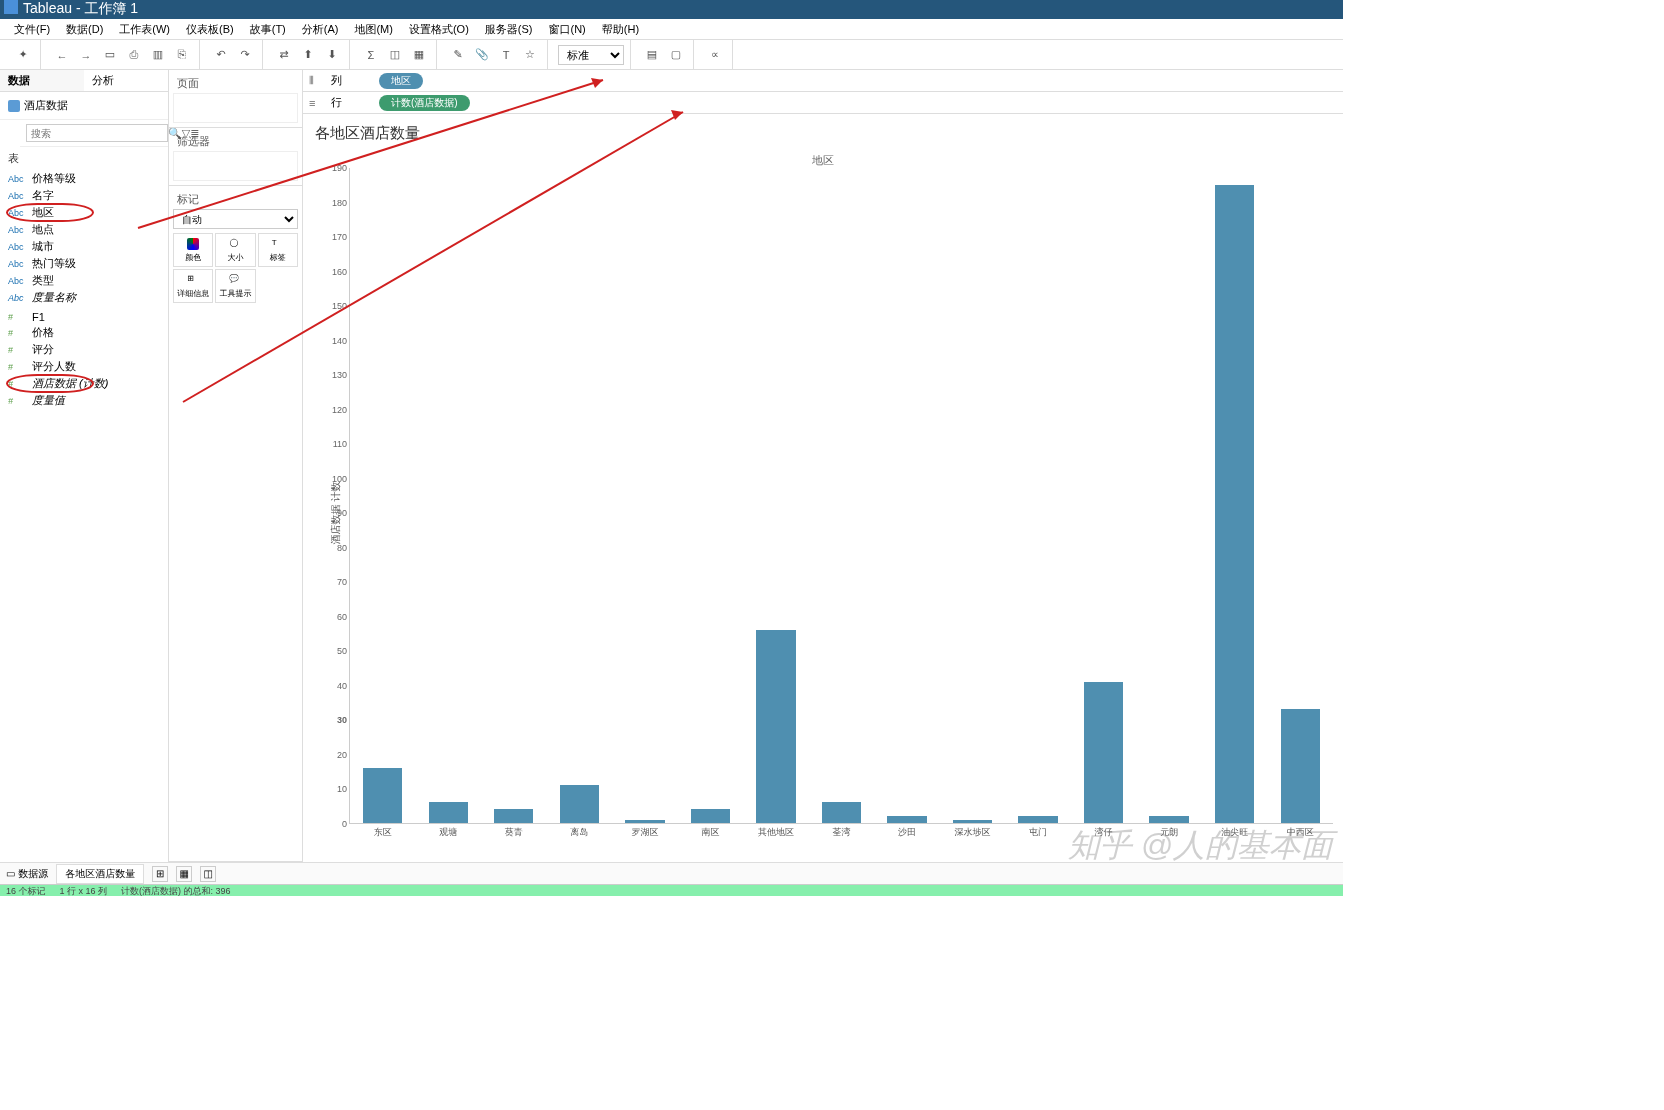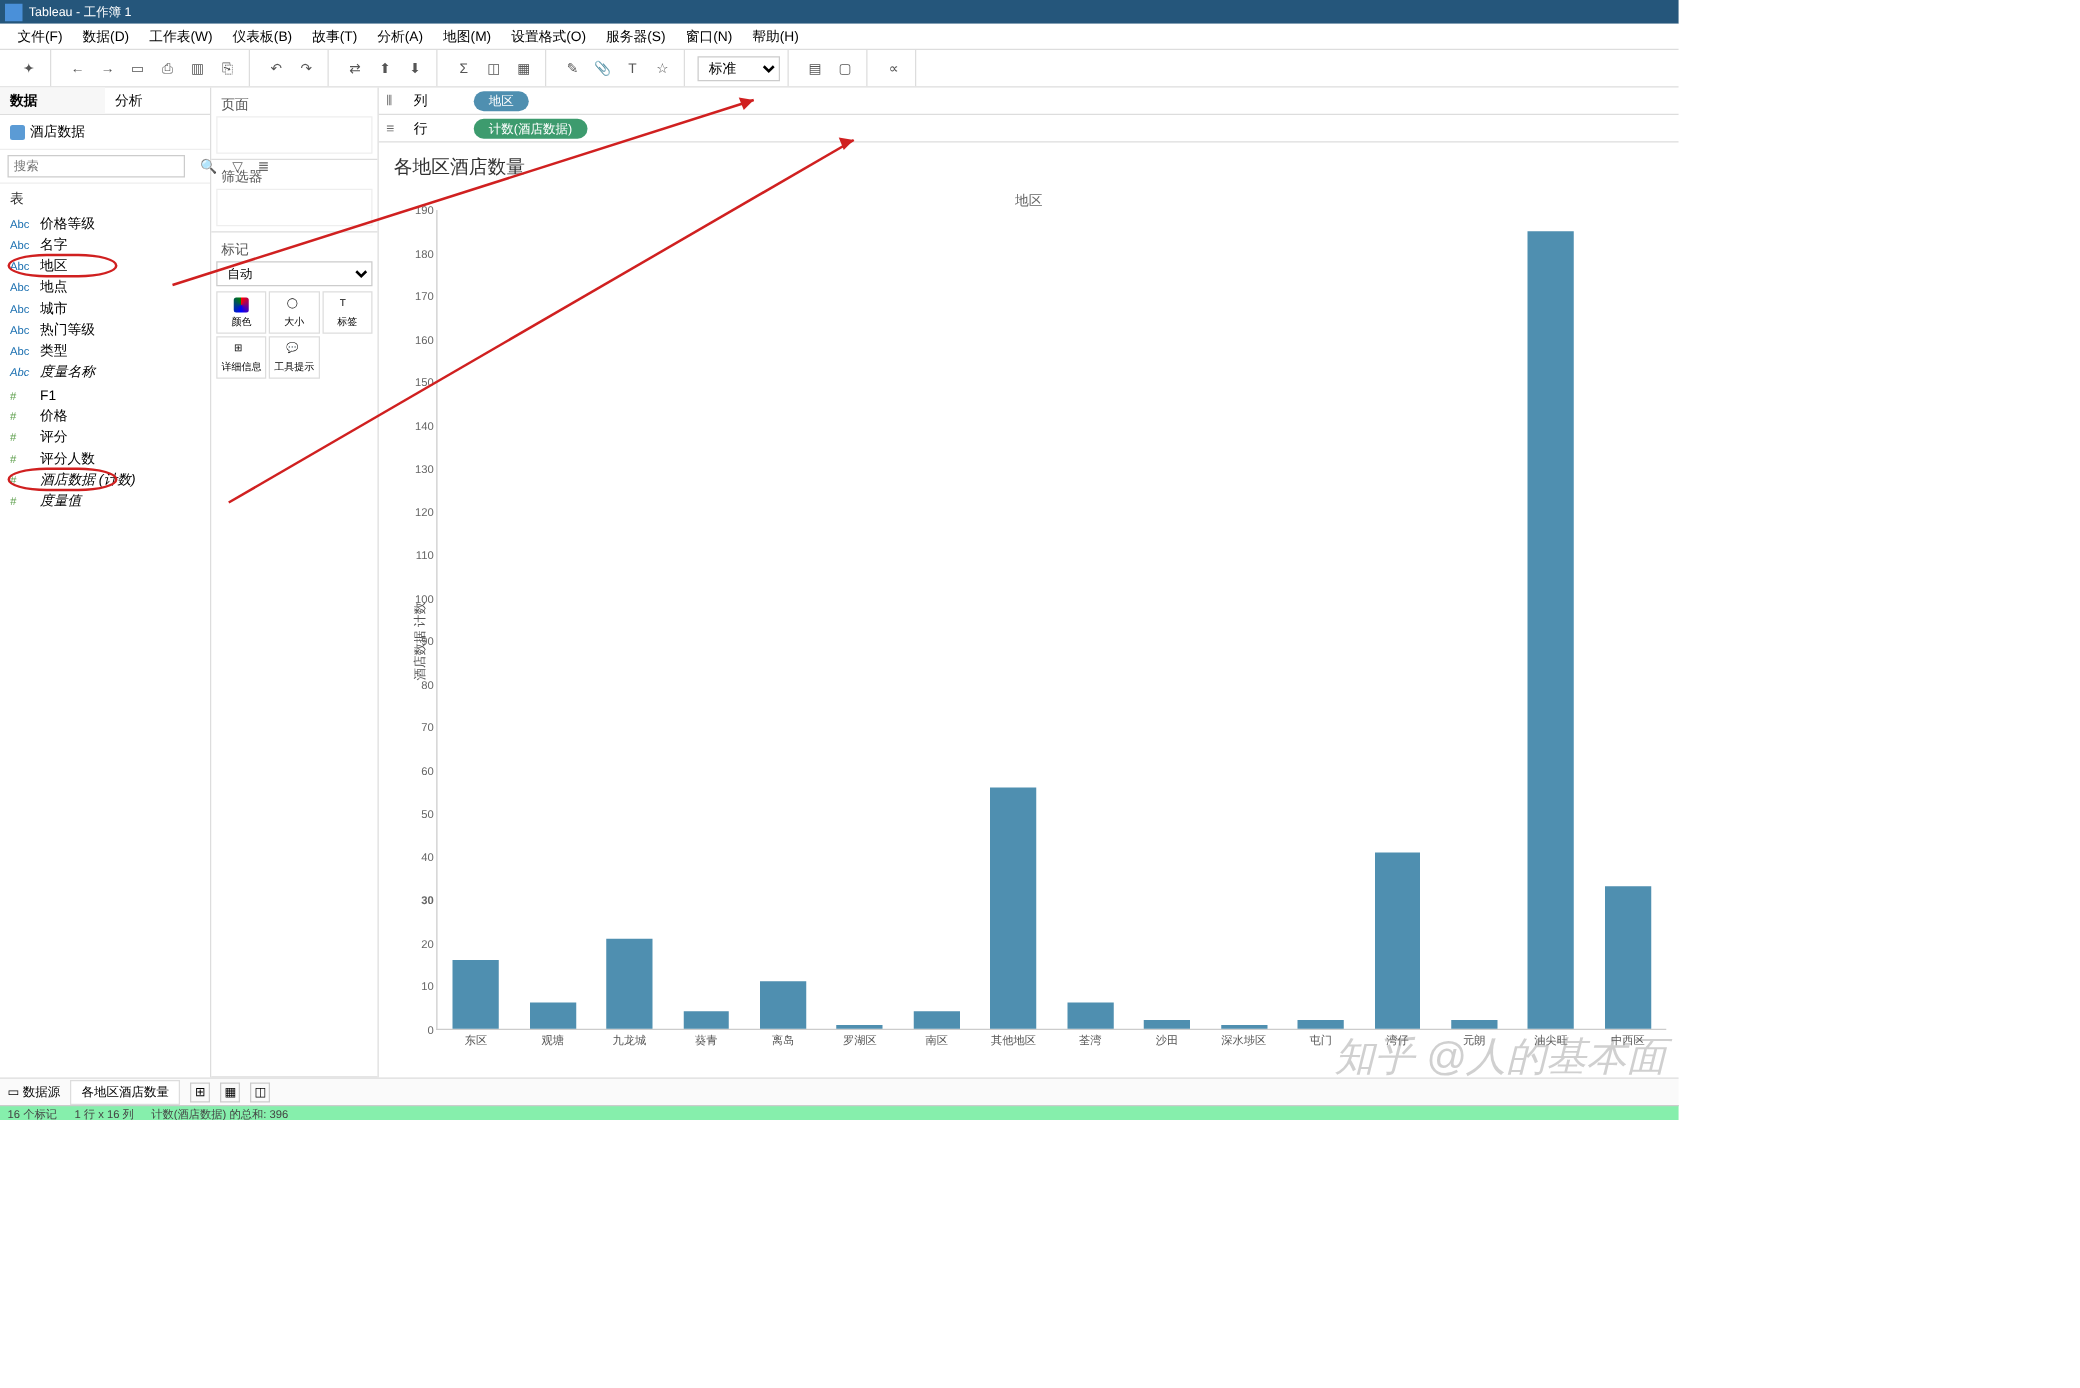--- a/index.html
+++ b/index.html
@@ -1,32 +1,32 @@
 <!DOCTYPE html>
 <html><head>
 <meta charset="utf-8">
 <style>
 * { margin: 0; padding: 0; box-sizing: border-box; font-family: "Microsoft YaHei", Arial, sans-serif; }
 body { width: 1343px; height: 896px; background: #fff; font-size: 11px; overflow: hidden; position: relative; }
-.titlebar { background: #25567b; color: #fff; height: 19px; display: flex; align-items: center; padding: 0 4px; font-size: 10px; }
+.titlebar { background: #25567b; color: #fff; height: 19px; display: flex; align-items: flex-start; padding: 0 4px; font-size: 14px; }
 .titlebar-icon { width: 14px; height: 14px; background: #4a90d9; margin-right: 5px; display: inline-block; }
 .menubar { background: #fff; border-bottom: 1px solid #ddd; height: 21px; display: flex; align-items: center; padding: 0 6px; font-size: 11px; }
 .menubar span { padding: 2px 8px; cursor: pointer; }
 .toolbar { background: #fff; border-bottom: 1px solid #ddd; height: 30px; display: flex; align-items: center; padding: 0 6px; gap: 4px; }
 .tb-group { display: flex; align-items: center; gap: 2px; padding: 0 6px; border-right: 1px solid #ddd; height: 100%; }
 .tb-btn { width: 22px; height: 22px; display: flex; align-items: center; justify-content: center; cursor: pointer; color: #555; }
 .tb-select { border: 1px solid #ccc; height: 20px; font-size: 11px; padding: 0 18px 0 4px; background: #fff; }
 .main { display: flex; height: calc(100% - 70px - 22px - 12px); }
 .sidebar { width: 169px; border-right: 1px solid #ddd; display: flex; flex-direction: column; }
 .sb-tabs { display: flex; border-bottom: 1px solid #ddd; height: 22px; }
 .sb-tab { flex: 1; text-align: left; padding: 3px 8px; font-size: 11px; cursor: pointer; }
 .sb-tab.active { font-weight: bold; background: #f7f7f7; }
 .ds-name { padding: 6px 8px; font-size: 11px; display: flex; align-items: center; gap: 4px; border-bottom: 1px solid #eee; }
 .ds-icon { width: 12px; height: 12px; background: #5b9bd5; border-radius: 2px; }
-.search-row { display: flex; align-items: center; padding: 4px 6px; gap: 12px; border-bottom: 1px solid #eee; }
+.search-row { display: flex; align-items: center; padding: 4px 6px; gap: 0; border-bottom: 1px solid #eee; margin-left: 20px; }
 .search-row input { flex: 1; border: 1px solid #ccc; height: 18px; font-size: 10px; padding: 0 4px; }
 .search-row .icon { width: 14px; cursor: pointer; color: #666; }
 .sect-label { padding: 4px 8px; font-size: 11px; color: #333; }
 .field-list { padding: 0 4px; }
 .field { display: flex; align-items: center; gap: 6px; padding: 1px 4px; font-size: 11px; cursor: grab; }
 .field .ftype { font-size: 9px; color: #1a6fb0; width: 18px; }
 .field .ftype.num { color: #5fa04e; }
 .field.italic { font-style: italic; }
 .circled { position: relative; }
 .circled::after { content: ''; position: absolute; left: 2px; right: 70px; top: -1px; bottom: -1px; border: 2px solid #d02020; border-radius: 50%/70%; pointer-events: none; }
@@ -296,24 +296,20 @@
           <div class="bars" id="bars">
               <div class="bar-col">
                 <div class="bar" style="height:8.421052631578947%"></div>
                 <div class="bar-label">东区</div>
               </div>
               <div class="bar-col">
                 <div class="bar" style="height:3.1578947368421053%"></div>
                 <div class="bar-label">观塘</div>
               </div>
               <div class="bar-col">
-                <div class="bar" style="height:11.052631578947368%"></div>
-                <div class="bar-label">九龙城</div>
-              </div>
-              <div class="bar-col">
                 <div class="bar" style="height:2.1052631578947367%"></div>
                 <div class="bar-label">葵青</div>
               </div>
               <div class="bar-col">
                 <div class="bar" style="height:5.7894736842105265%"></div>
                 <div class="bar-label">离岛</div>
               </div>
               <div class="bar-col">
                 <div class="bar" style="height:0.5263157894736842%"></div>
                 <div class="bar-label">罗湖区</div>

